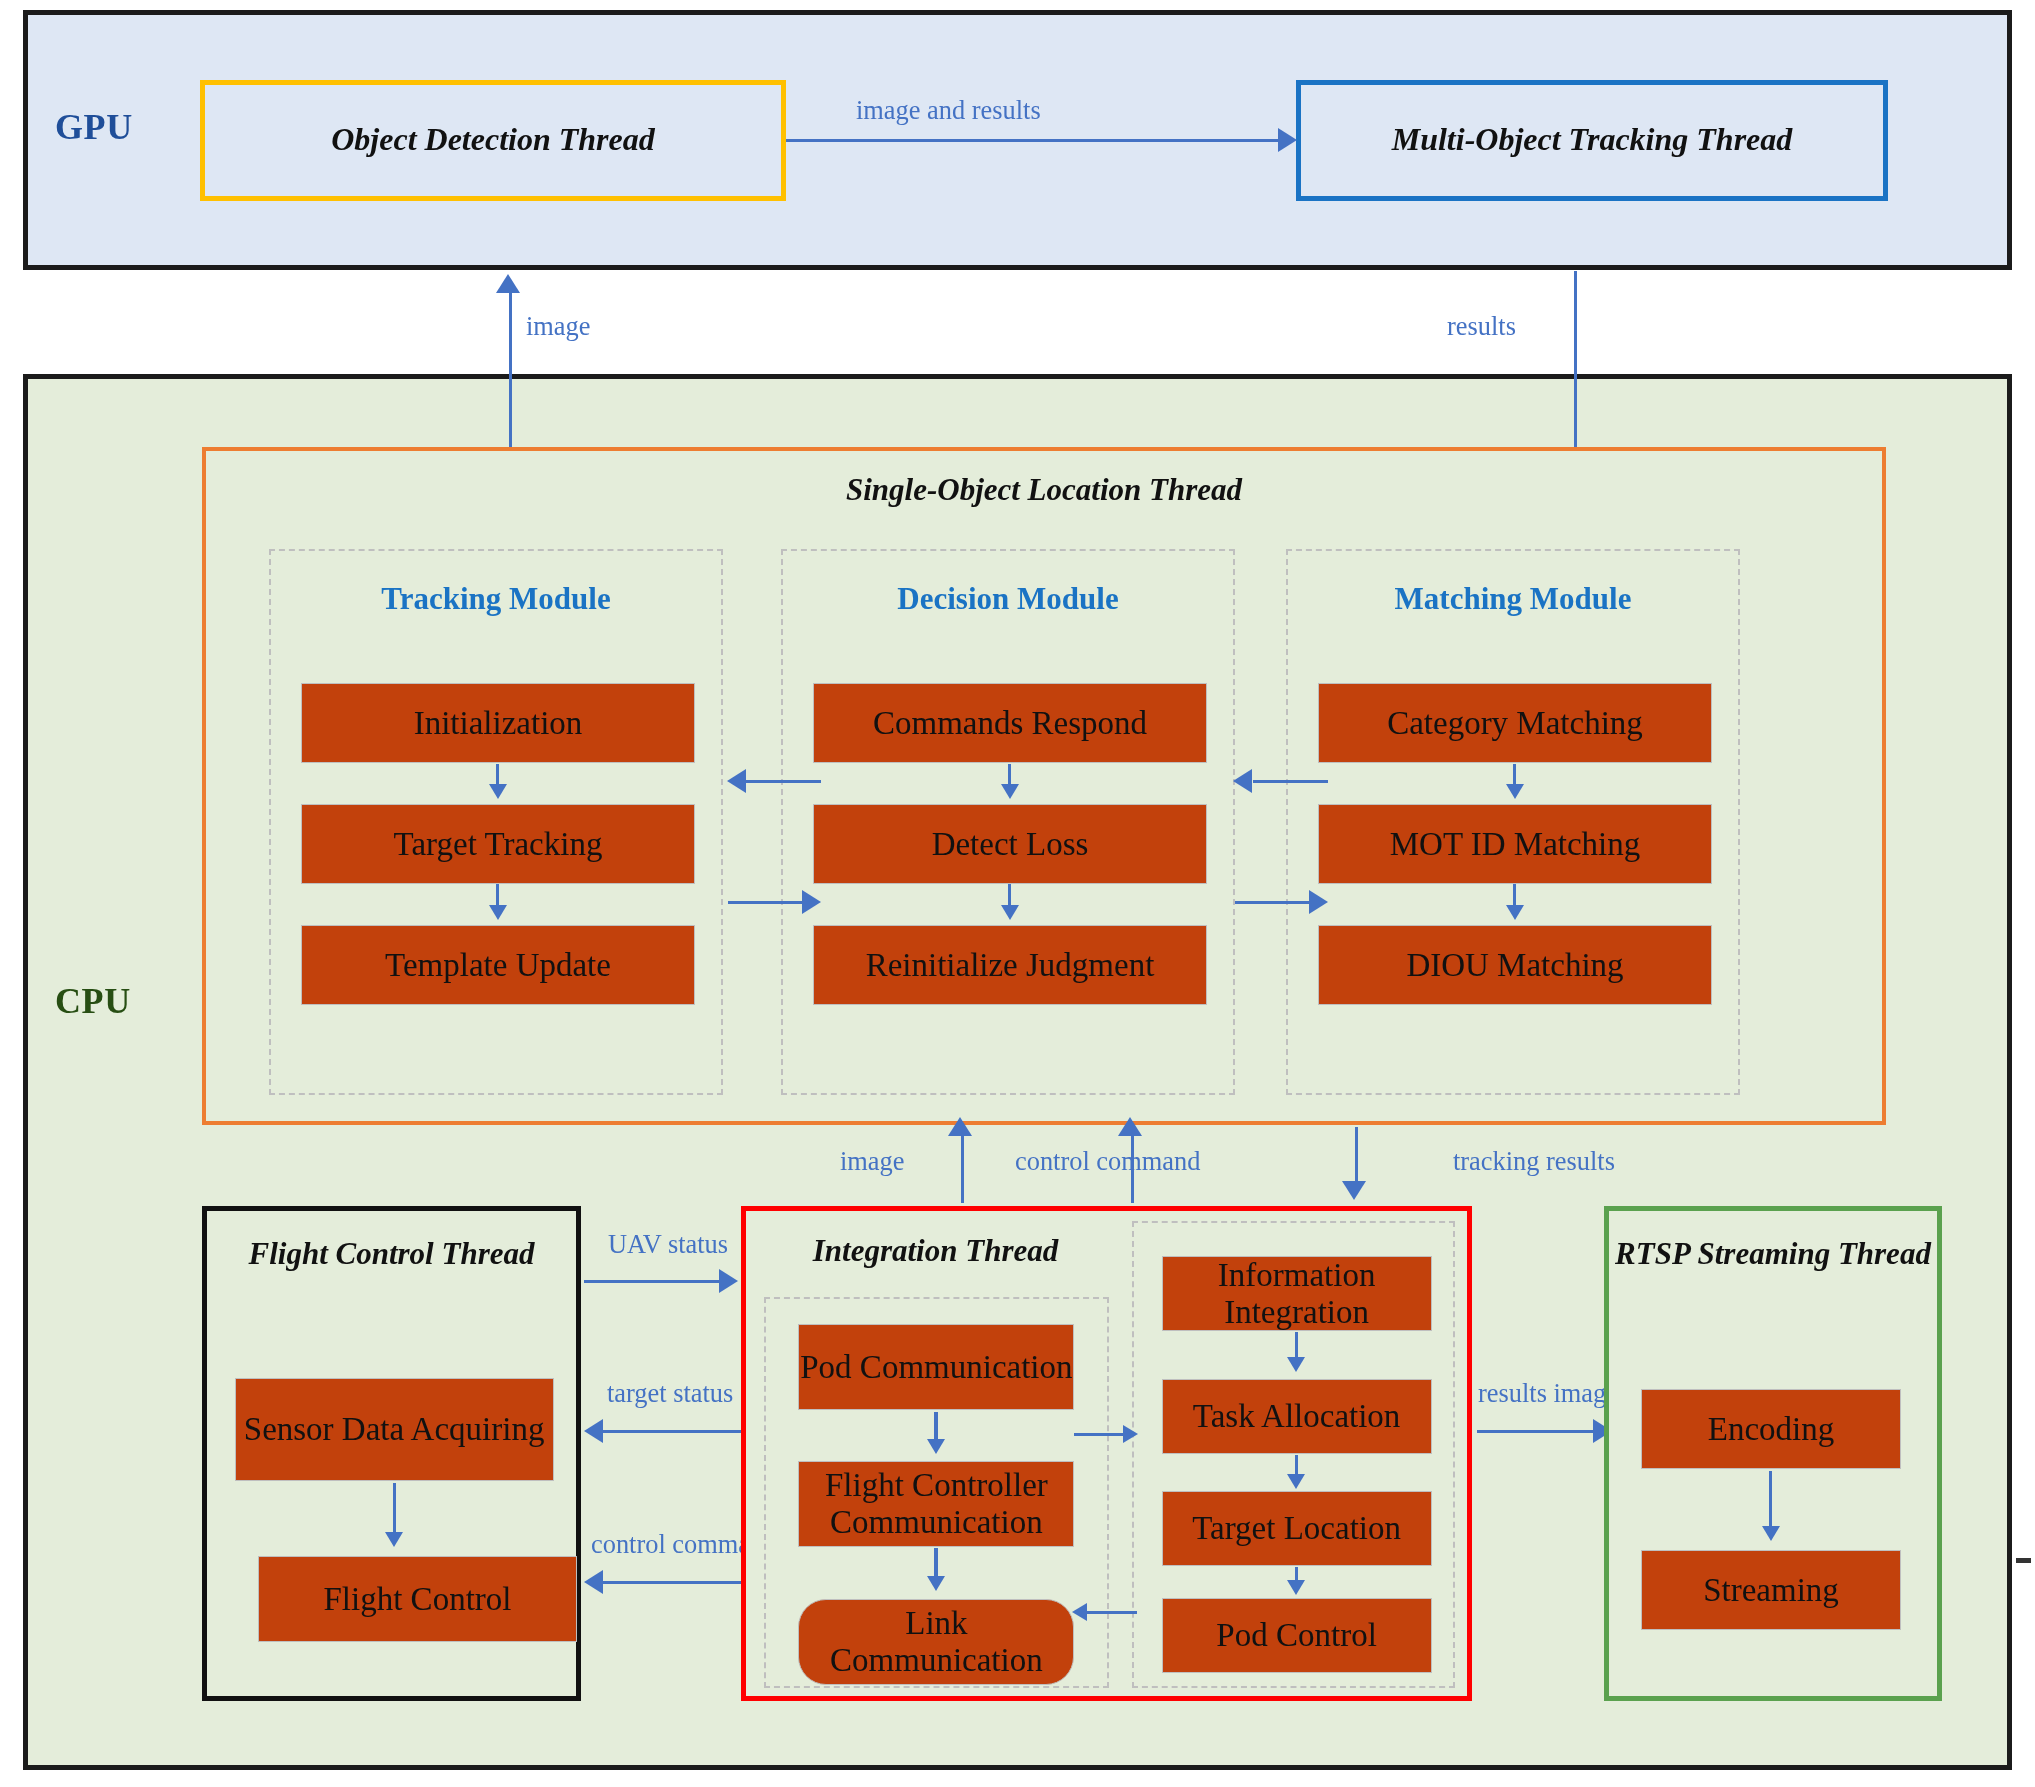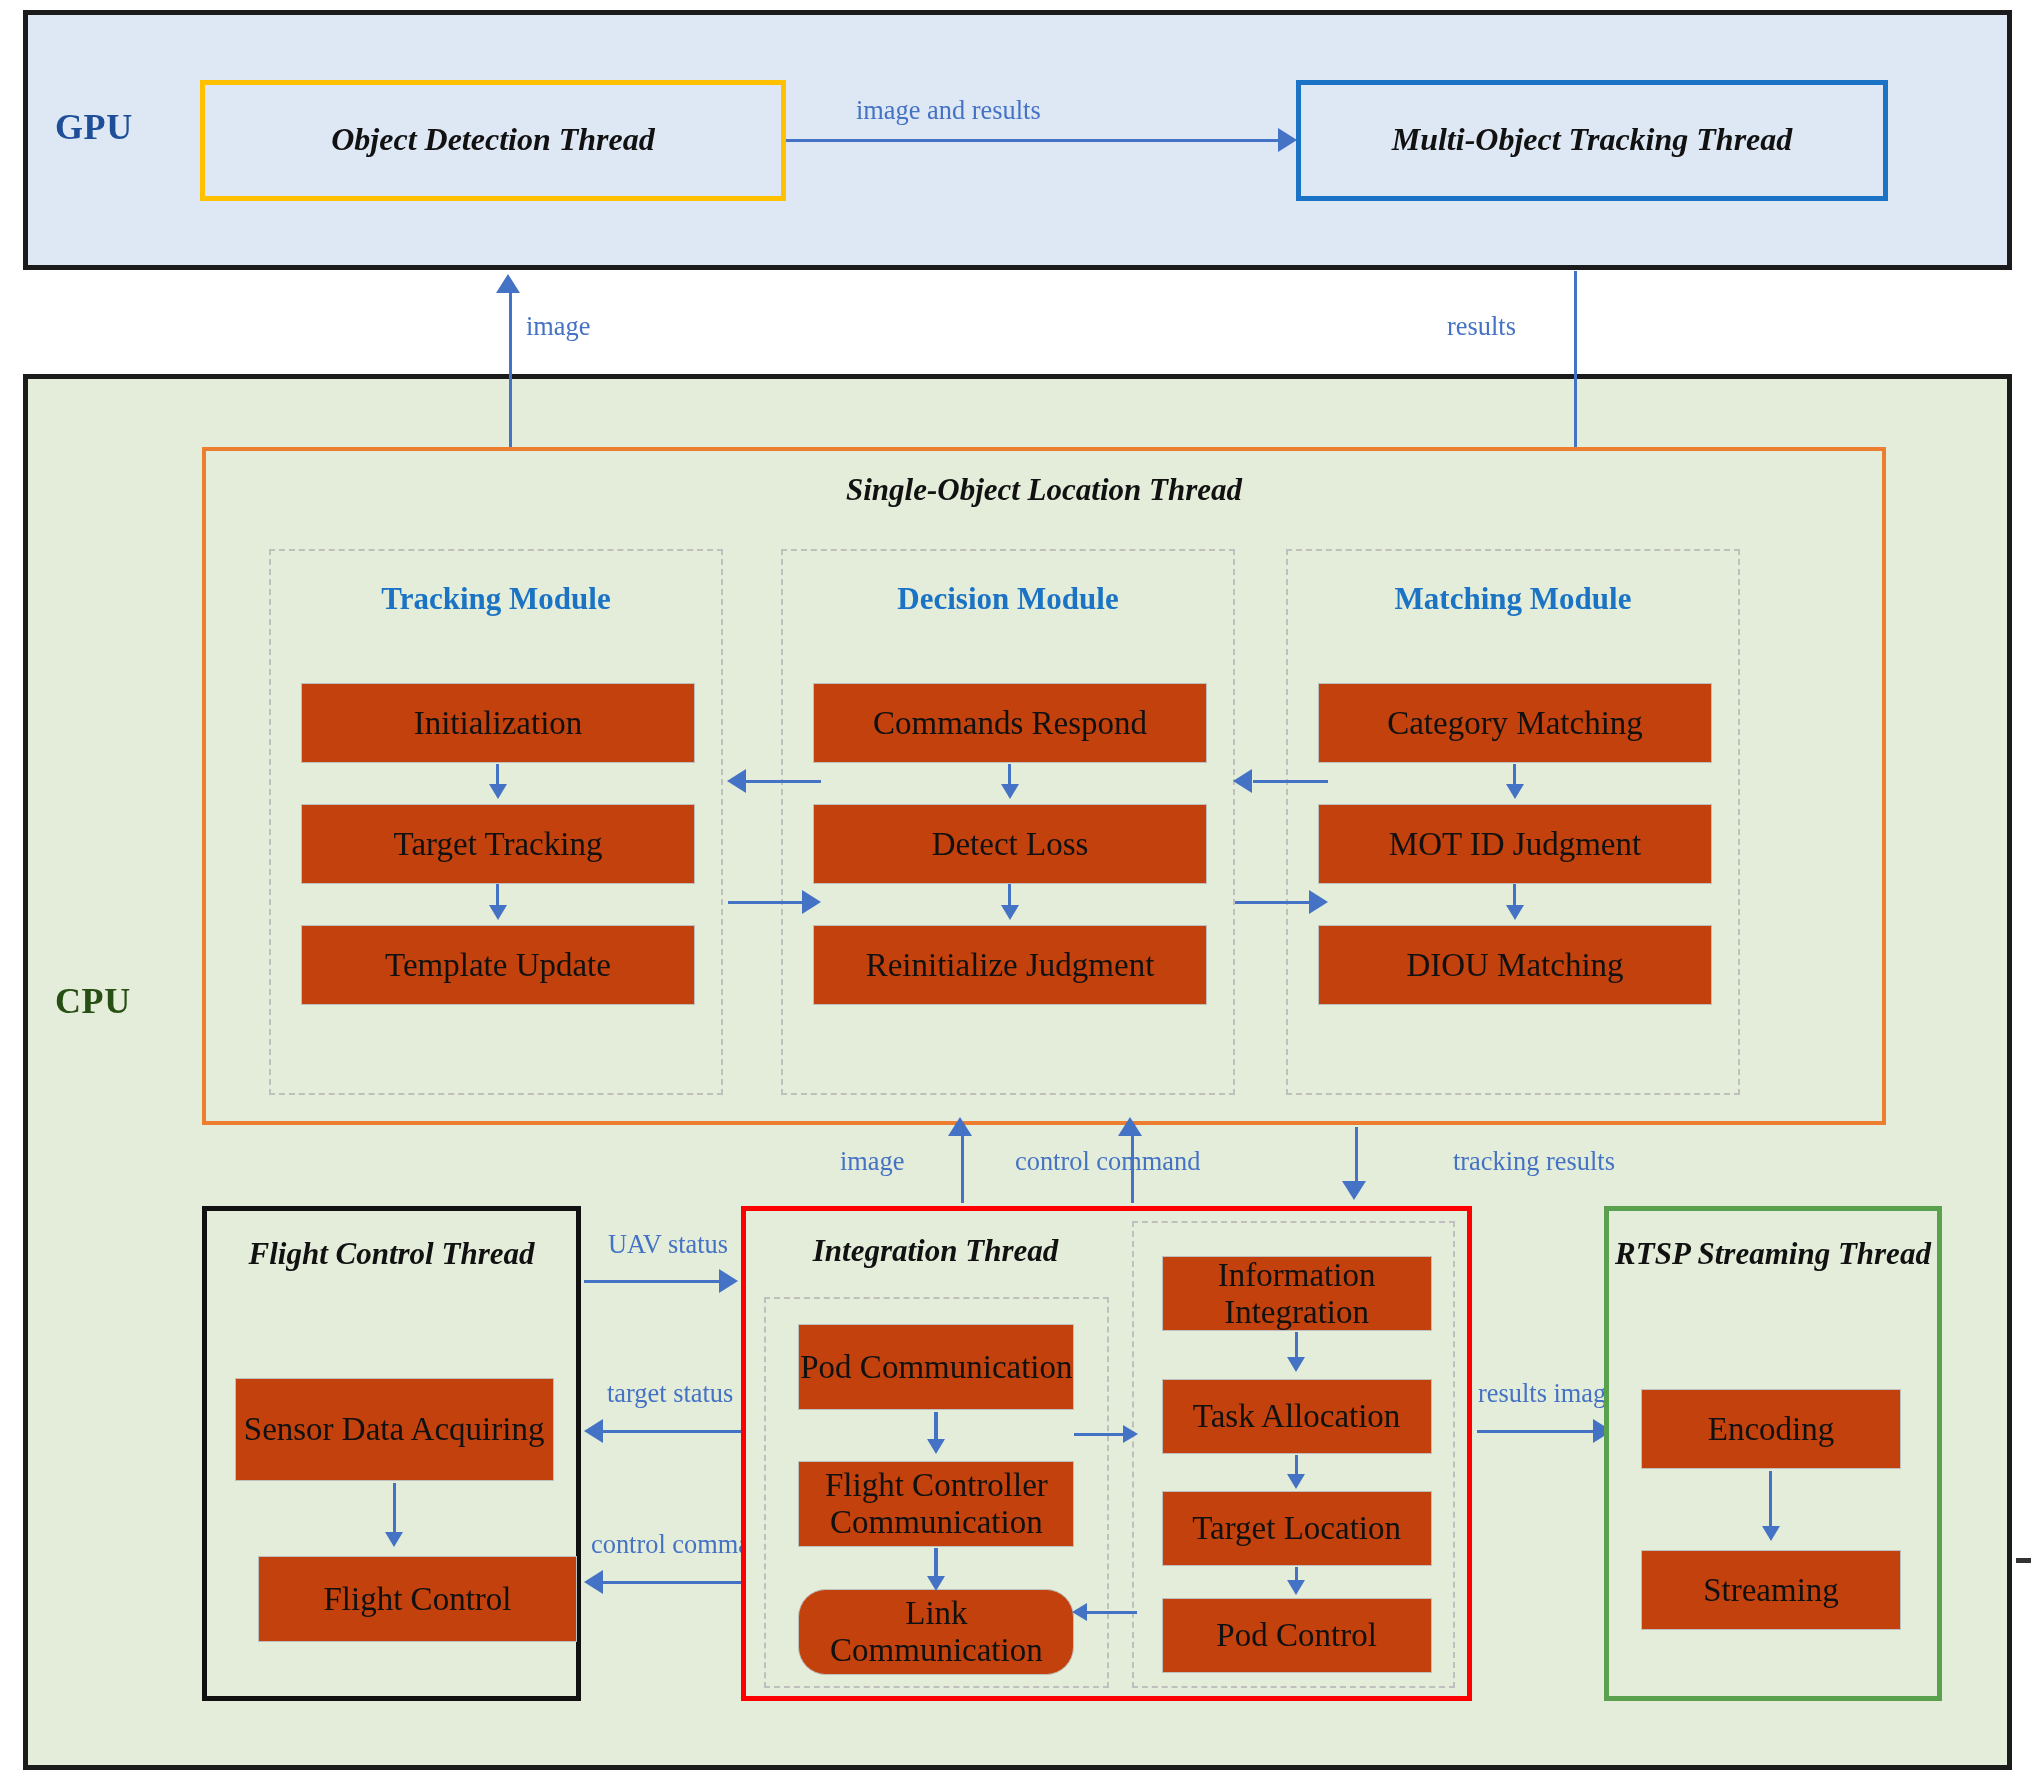--- a/index.html
+++ b/index.html
@@ -60,21 +60,21 @@
 
   #integration-thread{position:absolute;left:741px;top:1206px;width:731px;height:495px;
        box-sizing:border-box;border:5.2px solid #FF0000;background:#E4EDDA;}
   #it-title{position:absolute;left:11.5px;top:22px;width:356px;text-align:center;
        font-style:italic;font-weight:bold;font-size:31px;color:#111;}
   #it-col-left{position:absolute;left:18.4px;top:86px;width:345px;height:391px;
        box-sizing:border-box;border:2.9px dashed #BFBFBF;}
   #it-col-right{position:absolute;left:386px;top:10.3px;width:323px;height:467px;
        box-sizing:border-box;border:2.9px dashed #BFBFBF;}
   .it-l-step{left:32px;width:276px;height:86px;}
-  .it-l-1{top:25px;} .it-l-2{top:162px;} .it-l-3{top:290px;border-radius:28px;}
+  .it-l-1{top:25px;} .it-l-2{top:162px;} .it-l-3{top:300px;border-radius:28px;}
   .it-r-step{left:27.6px;width:270px;height:75px;}
   .it-r-1{top:33px;} .it-r-2{top:156px;} .it-r-3{top:268px;} .it-r-4{top:375px;}
 
   #rtsp-thread{position:absolute;left:1604px;top:1206px;width:338px;height:495px;
        box-sizing:border-box;border:5.2px solid #5AA14E;background:#E4EDDA;}
   #rtsp-title{position:absolute;left:0;right:0;top:24px;text-align:center;
        font-style:italic;font-weight:bold;font-size:31px;color:#111;line-height:1.25;}
   #rtsp-step-1{left:32px;top:178px;width:260px;height:80px;}
   #rtsp-step-2{left:32px;top:339px;width:260px;height:80px;}
 
@@ -153,21 +153,21 @@
     <div class="step sot-step sot-r3">Reinitialize Judgment</div>
     <div class="conn vline" style="left:225px;top:213px;height:23px;"></div>
     <div class="arrow arr-sm-down" style="left:218px;top:233px;"></div>
     <div class="conn vline" style="left:225px;top:333px;height:23px;"></div>
     <div class="arrow arr-sm-down" style="left:218px;top:354px;"></div>
   </div>
 
   <div class="module" id="matching-module">
     <div class="module-title">Matching Module</div>
     <div class="step sot-step sot-r1">Category Matching</div>
-    <div class="step sot-step sot-r2">MOT ID Judgment</div>
+    <div class="step sot-step sot-r2">MOT ID Matching</div>
     <div class="step sot-step sot-r3">DIOU  Matching</div>
     <div class="conn vline" style="left:225px;top:213px;height:23px;"></div>
     <div class="arrow arr-sm-down" style="left:218px;top:233px;"></div>
     <div class="conn vline" style="left:225px;top:333px;height:23px;"></div>
     <div class="arrow arr-sm-down" style="left:218px;top:354px;"></div>
   </div>
 
   <div class="conn hline" style="left:540px;top:329px;width:75px;"></div>
   <div class="arrow arr-left" style="left:521px;top:318px;"></div>
 

